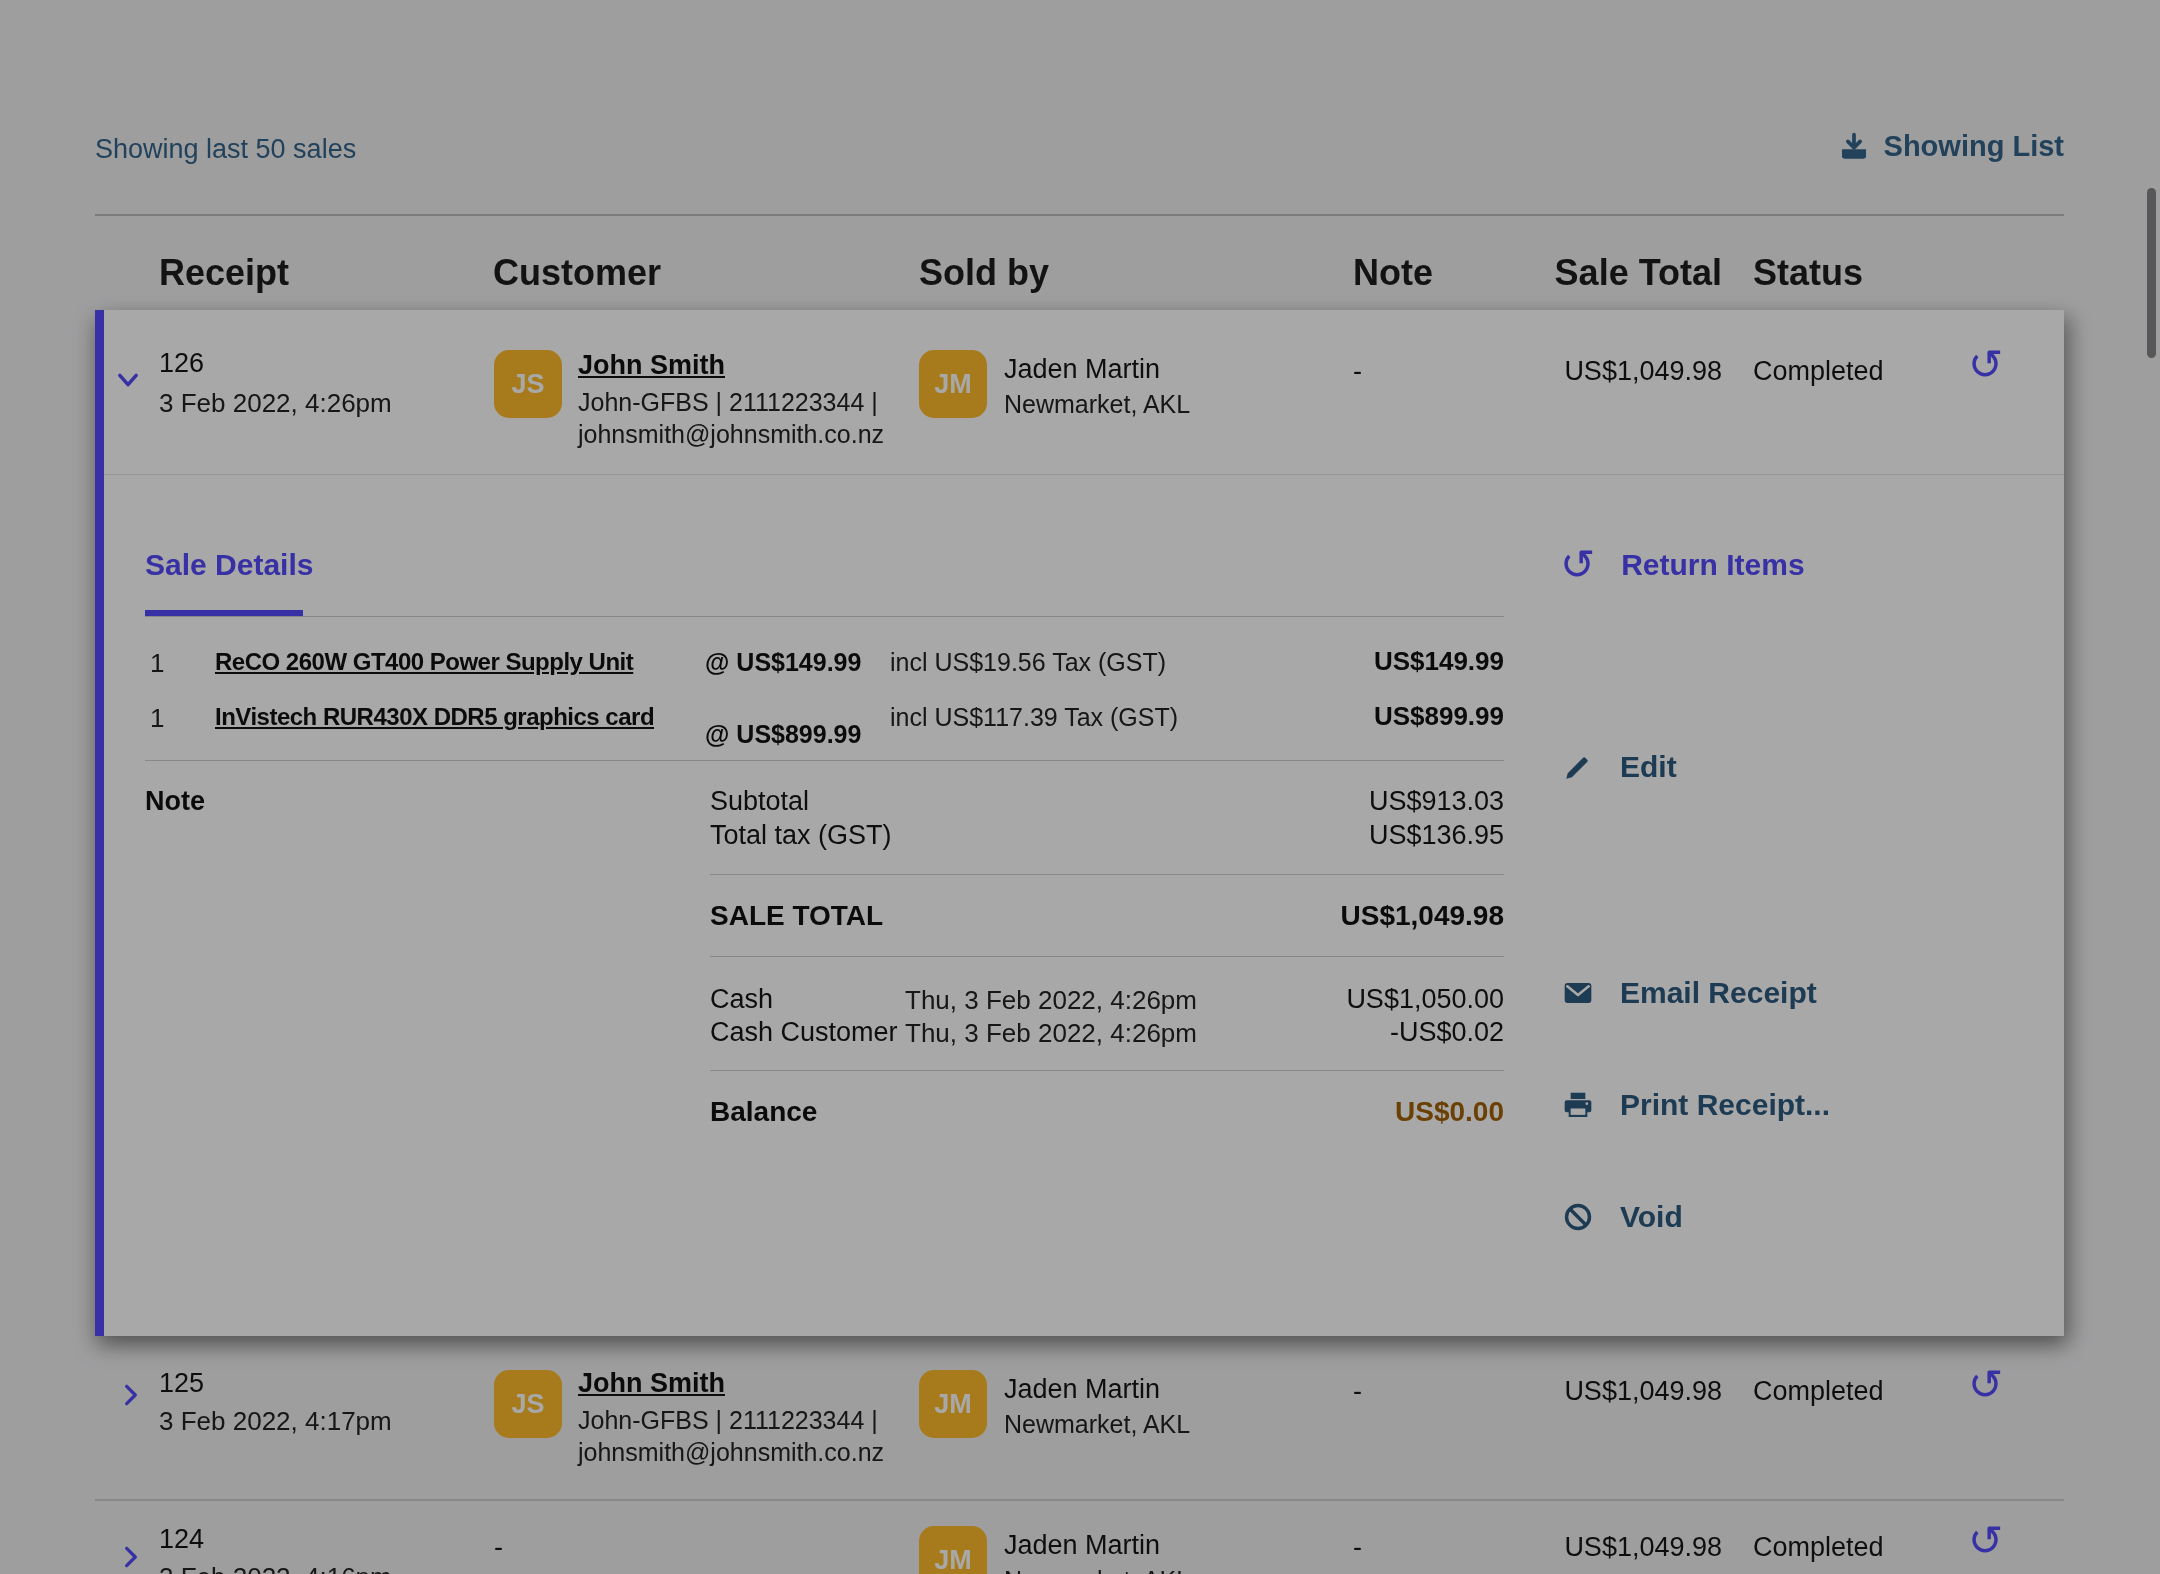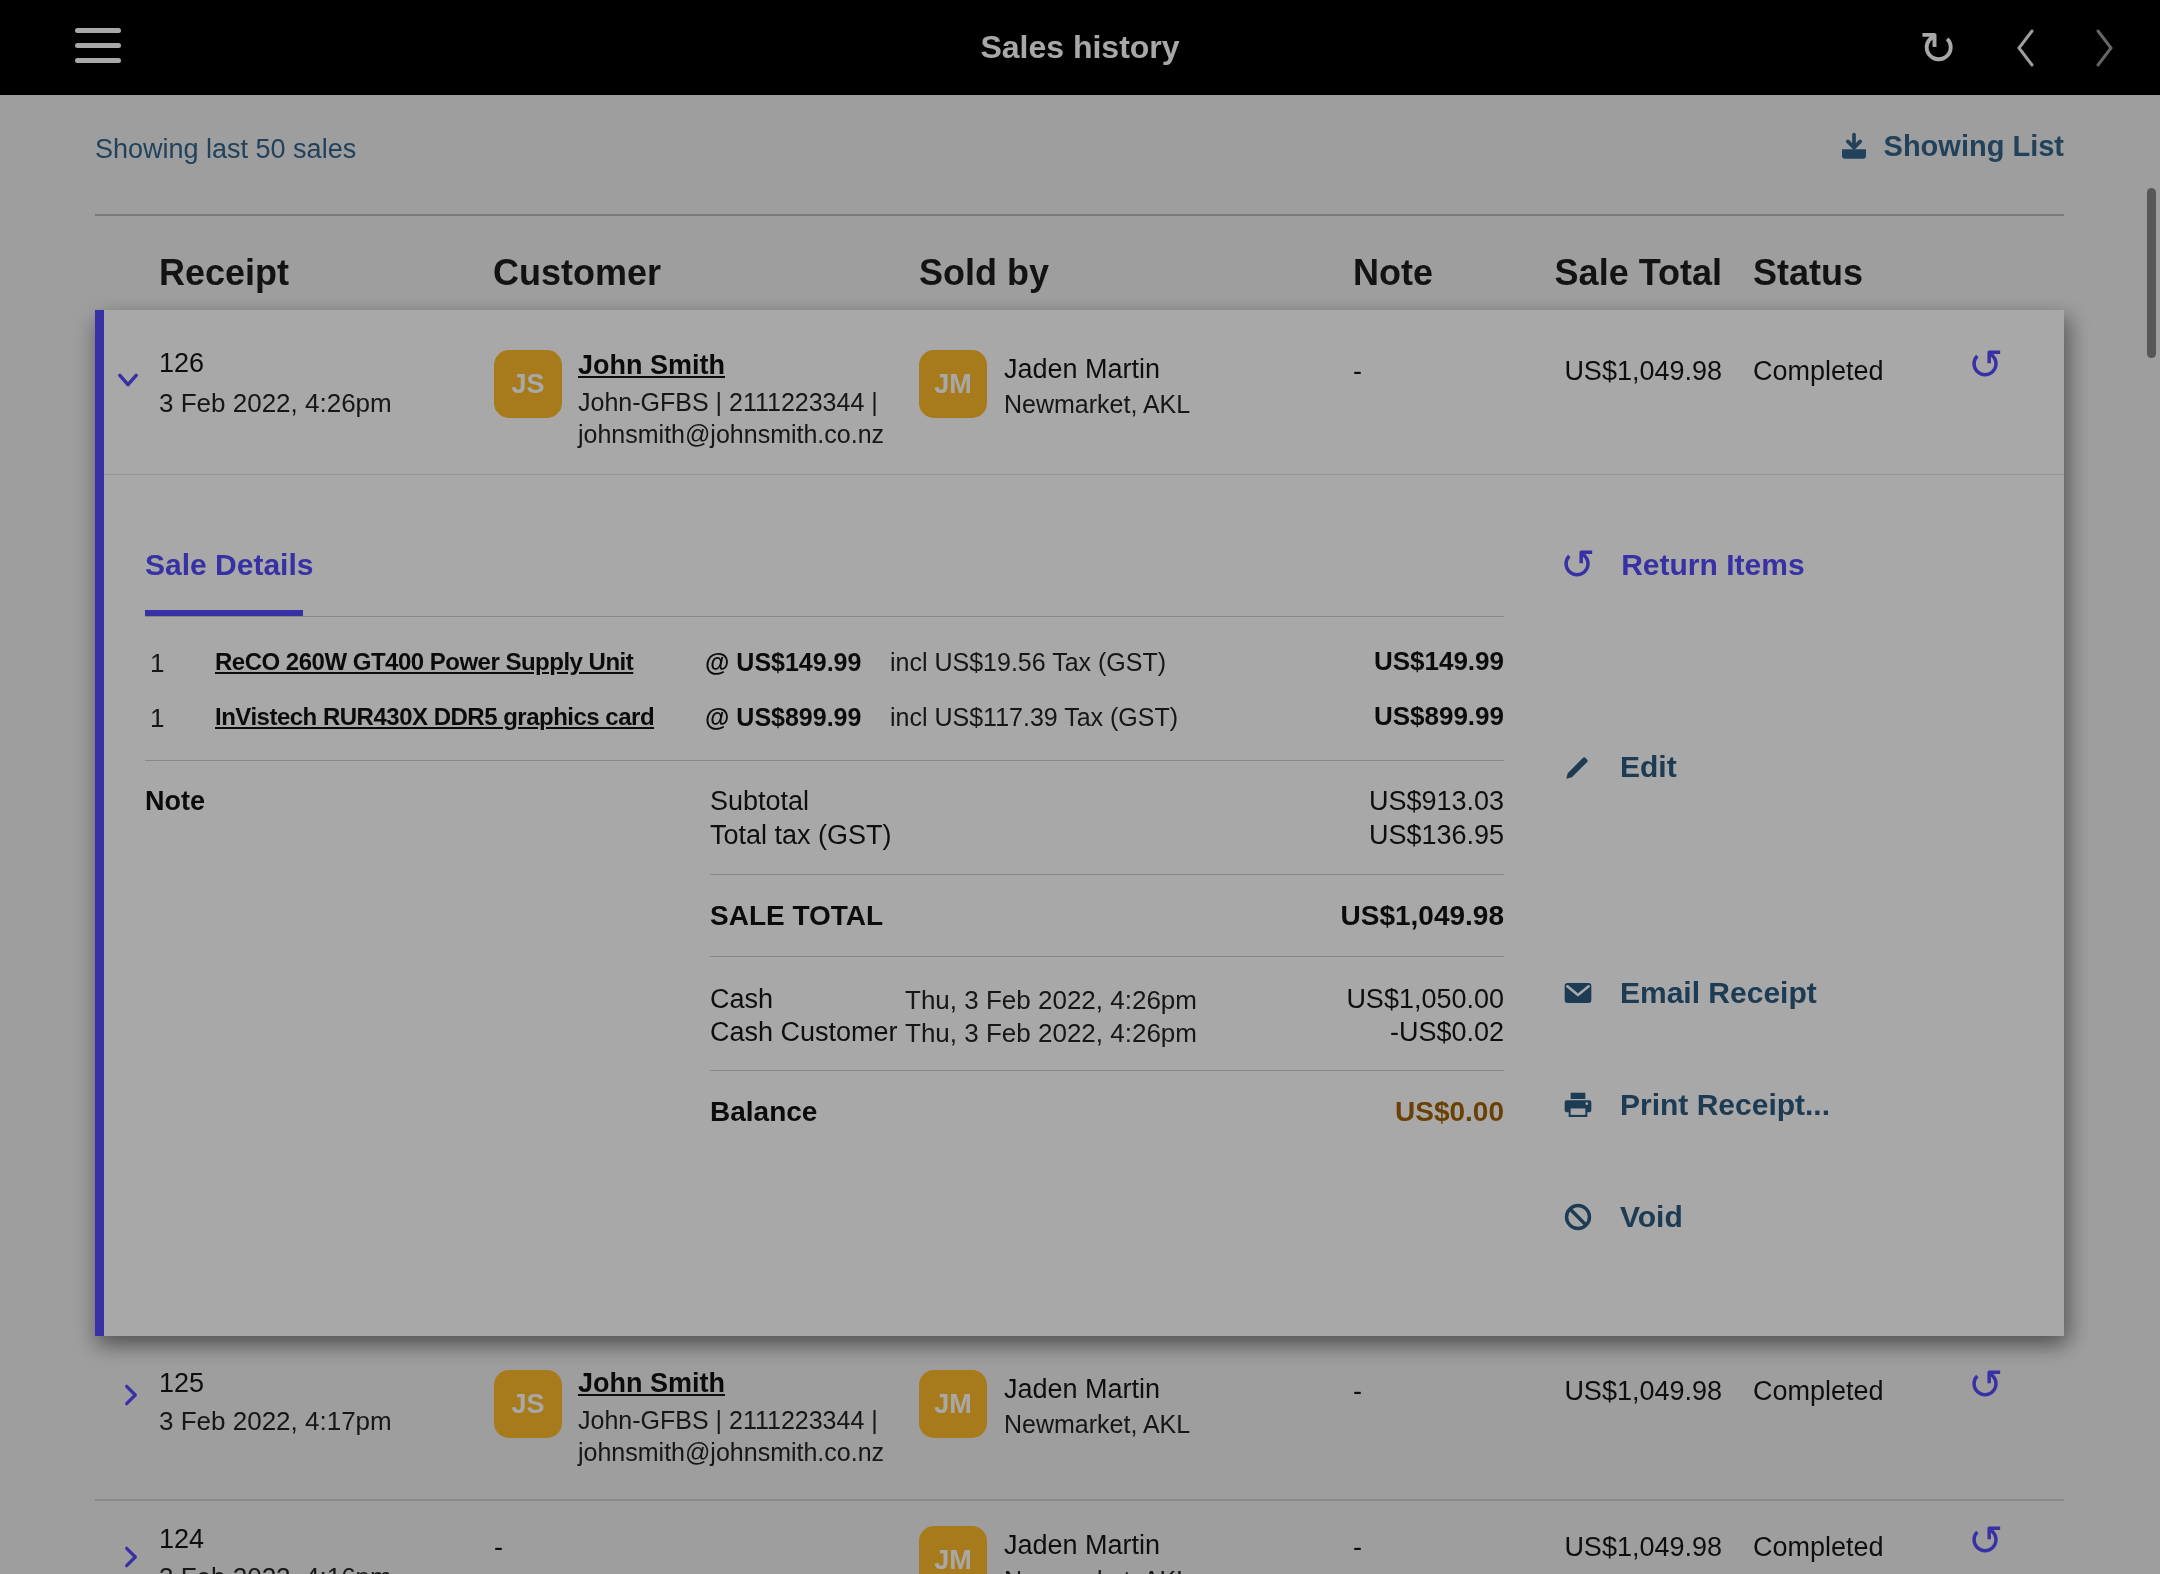--- a/index.html
+++ b/index.html
@@ -41,43 +41,20 @@
   .overlay{left:0;top:0;width:2160px;height:1574px;background:rgba(0,0,0,.34);z-index:10}
   .spotlight{left:1534px;top:822px;width:354px;height:154px;background:#fff;z-index:11;
              border-radius:3px;display:flex;align-items:center;padding-left:40px;gap:26px}
   .scrollthumb{left:2147px;top:188px;width:9px;height:170px;border-radius:5px;background:#858587}
 </style>
 </head>
 <body>
 
 <div id="canvas">
 
-  <div class="abs topbar">
-    <div class="abs" style="left:75px;top:26px;width:46px;height:44px;cursor:pointer">
-      <span>
-        <span class="hbar" style="top:2px"></span>
-        <span class="hbar" style="top:17px"></span>
-        <span class="hbar" style="top:32px"></span>
-      </span>
-    </div>
-    <div class="abs title" style="left:0;top:0;width:2160px;height:95px;line-height:95px;text-align:center">Sales history</div>
-    <div class="abs" style="left:1908px;top:18px;width:60px;height:60px;color:#fff;font-size:46px;line-height:60px;text-align:center">
-      <span>↻</span>
-    </div>
-    <div class="abs" style="left:2012px;top:26px">
-      <svg width="28" height="44" viewBox="0 0 28 44">
-        <polyline points="20,5 7,22 20,39" fill="none" stroke="#f0f0f0" stroke-width="3" stroke-linecap="round"></polyline>
-      </svg>
-    </div>
-    <div class="abs" style="left:2090px;top:26px">
-      <svg width="28" height="44" viewBox="0 0 28 44">
-        <polyline points="8,5 21,22 8,39" fill="none" stroke="#9b9b9b" stroke-width="3" stroke-linecap="round"></polyline>
-      </svg>
-    </div>
-  </div>
 
   <div class="abs steel" style="left:95px;top:134px;font-size:27px">Showing last 50 sales</div>
   <div class="abs" style="right:96px;top:130px;display:flex;align-items:center;gap:14px;color:var(--steel);font-weight:700;font-size:29px;cursor:pointer">
     <svg class="ic" viewBox="0 0 24 24">
       <path d="M12 2.8 v8.6" stroke="currentColor" stroke-width="2.8" fill="none" stroke-linecap="round"></path>
       <path d="M7.4 7.8 L12 12.6 16.6 7.8" fill="none" stroke="currentColor" stroke-width="2.8" stroke-linecap="round" stroke-linejoin="round"></path>
       <path d="M3 13.6h18V19a1.8 1.8 0 0 1-1.8 1.8H4.8A1.8 1.8 0 0 1 3 19z" fill="currentColor"></path>
     </svg>
     <span>Showing List</span>
   </div>
@@ -124,21 +101,21 @@
   <div class="abs hline" style="left:145px;top:616px;width:1359px"></div>
 
   <div class="abs sub" style="left:150px;top:648px;font-size:26px">1</div>
   <div class="abs item-name" style="left:215px;top:648px;cursor:pointer">ReCO 260W GT400 Power Supply Unit</div>
   <div class="abs bold" style="left:705px;top:648px;font-size:25px;color:#111">@ US$149.99</div>
   <div class="abs sub" style="left:890px;top:648px">incl US$19.56 Tax (GST)</div>
   <div class="abs bold right" style="left:1300px;top:646px;width:204px;font-size:26px;color:#111">US$149.99</div>
 
   <div class="abs sub" style="left:150px;top:703px;font-size:26px">1</div>
   <div class="abs item-name" style="left:215px;top:703px;cursor:pointer">InVistech RUR430X DDR5 graphics card</div>
-  <div class="abs bold" style="left:705px;top:703px;font-size:25px;color:#111">@ US$899.99</div>
+  <div class="abs bold" style="left:705px;top:720px;font-size:25px;color:#111">@ US$899.99</div>
   <div class="abs sub" style="left:890px;top:703px">incl US$117.39 Tax (GST)</div>
   <div class="abs bold right" style="left:1300px;top:701px;width:204px;font-size:26px;color:#111">US$899.99</div>
 
   <div class="abs hline" style="left:145px;top:760px;width:1359px"></div>
 
   <div class="abs bold" style="left:145px;top:786px;font-size:27px;color:#111">Note</div>
 
   <div class="abs row-label" style="left:710px;top:786px">Subtotal</div>
   <div class="abs row-label right" style="left:1300px;top:786px;width:204px">US$913.03</div>
   <div class="abs row-label" style="left:710px;top:820px">Total tax (GST)</div>

